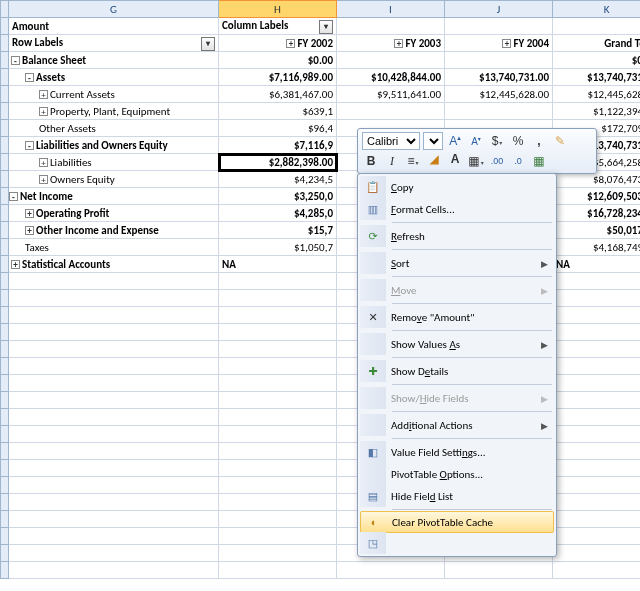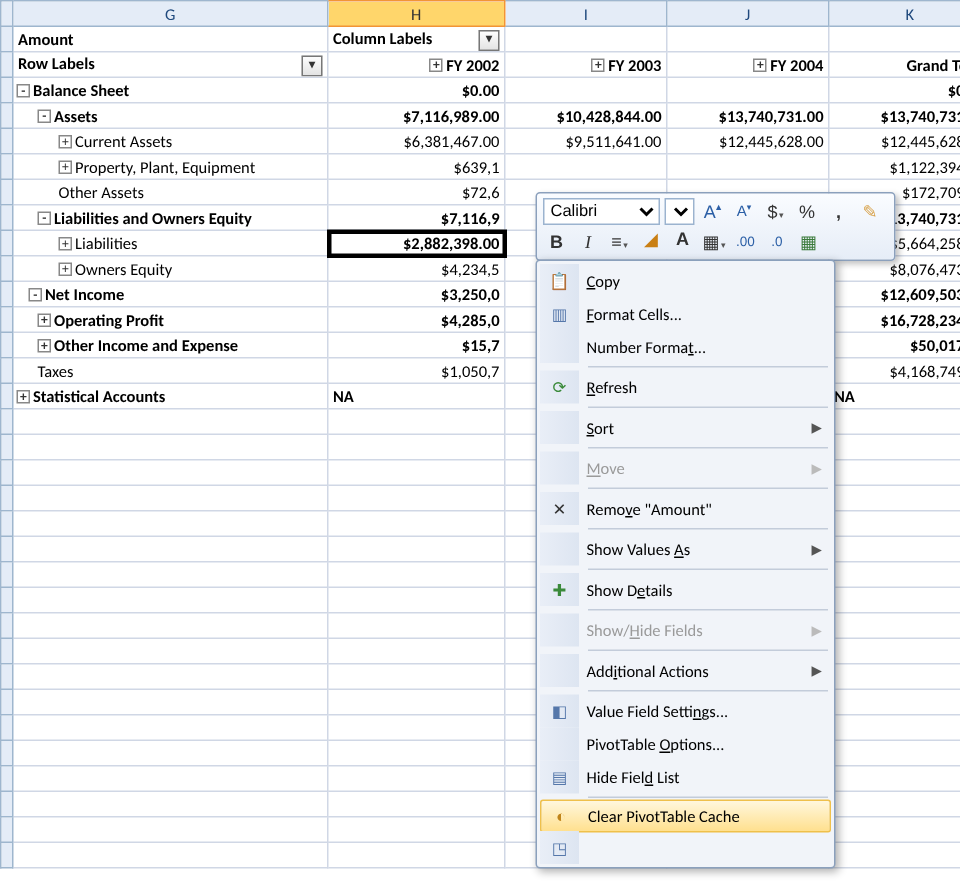--- a/index.html
+++ b/index.html
@@ -246,21 +246,21 @@
         <td class="row-header"></td>
         <td class="label-cell" style="padding-left: 30px;"><span class="exp">+</span><span>Property, Plant, Equipment</span></td>
         <td>$639,1</td>
         <td></td>
         <td></td>
         <td>$1,122,394.00</td>
       </tr>
       <tr>
         <td class="row-header"></td>
         <td class="label-cell" style="padding-left: 30px;"><span>Other Assets</span></td>
-        <td>$72,6</td>
+        <td>$96,4</td>
         <td></td>
         <td></td>
         <td>$172,709.00</td>
       </tr>
       <tr>
         <td class="row-header"></td>
         <td class="label-cell bold" style="padding-left: 16px;"><span class="exp">-</span><span>Liabilities and Owners Equity</span></td>
         <td class="bold">$7,116,9</td>
         <td class="bold"></td>
         <td class="bold"></td>
@@ -277,21 +277,21 @@
       <tr>
         <td class="row-header"></td>
         <td class="label-cell" style="padding-left: 30px;"><span class="exp">+</span><span>Owners Equity</span></td>
         <td>$4,234,5</td>
         <td></td>
         <td>73.00</td>
         <td>$8,076,473.00</td>
       </tr>
       <tr>
         <td class="row-header"></td>
-        <td class="label-cell bold" style="padding-left: 10px;"><span class="exp">-</span><span>Net Income</span></td>
+        <td class="label-cell bold" style="padding-left: 0;"><span class="exp">-</span><span>Net Income</span></td>
         <td class="bold">$3,250,0</td>
         <td class="bold"></td>
         <td class="bold">23.00</td>
         <td class="bold">$12,609,503.00</td>
       </tr>
       <tr>
         <td class="row-header"></td>
         <td class="label-cell bold" style="padding-left: 16px; margin-top: 32px;"><span class="exp">+</span><span>Operating Profit</span></td>
         <td class="bold">$4,285,0</td>
         <td class="bold"></td>
@@ -467,21 +467,21 @@
         <td></td>
         <td></td>
         <td></td>
         <td></td>
       </tr>
 </tbody>
   </table>
 
 <div class="mini-toolbar">
   <div class="row">
-    <select class="tb-select" style="width:78px"><option>Calibri</option></select>
+    <select class="tb-select" style="width:58px"><option>Calibri</option></select>
     <select class="tb-select" style="width:20px"><option>11</option></select>
     <button class="tb-btn" style="color:#2b5fa6">A<span style="font-size:7px;vertical-align:super">▴</span></button>
     <button class="tb-btn" style="color:#2b5fa6;font-size:10px">A<span style="font-size:6px;vertical-align:super">▾</span></button>
     <button class="tb-btn">$<span class="dd">▾</span></button>
     <button class="tb-btn">%</button>
     <button class="tb-btn" style="font-weight:bold">,</button>
     <button class="tb-btn" style="color:#d8a24a">✎</button>
   </div>
   <div class="row">
     <button class="tb-btn bold">B</button>
@@ -498,24 +498,20 @@
 
 <div class="context-menu">
   <div class="item">
       <span class="icon-col">📋</span>
       <span><u>C</u><span>opy</span></span>
     </div>
   <div class="item">
       <span class="icon-col">▥</span>
       <span><u>F</u>ormat Cells...</span>
     </div>
-  <div class="item">
-      <span class="icon-col"></span>
-      <span>Number Forma<u>t</u>...</span>
-    </div>
   <div class="sep"></div>
   <div class="item">
       <span class="icon-col" style="color:#3a8a3a">⟳</span>
       <span><u>R</u>efresh</span>
     </div>
   <div class="sep"></div>
   <div class="item">
       <span class="icon-col"></span>
       <span><u>S</u>ort</span>
       <span class="arrow">▶</span>

